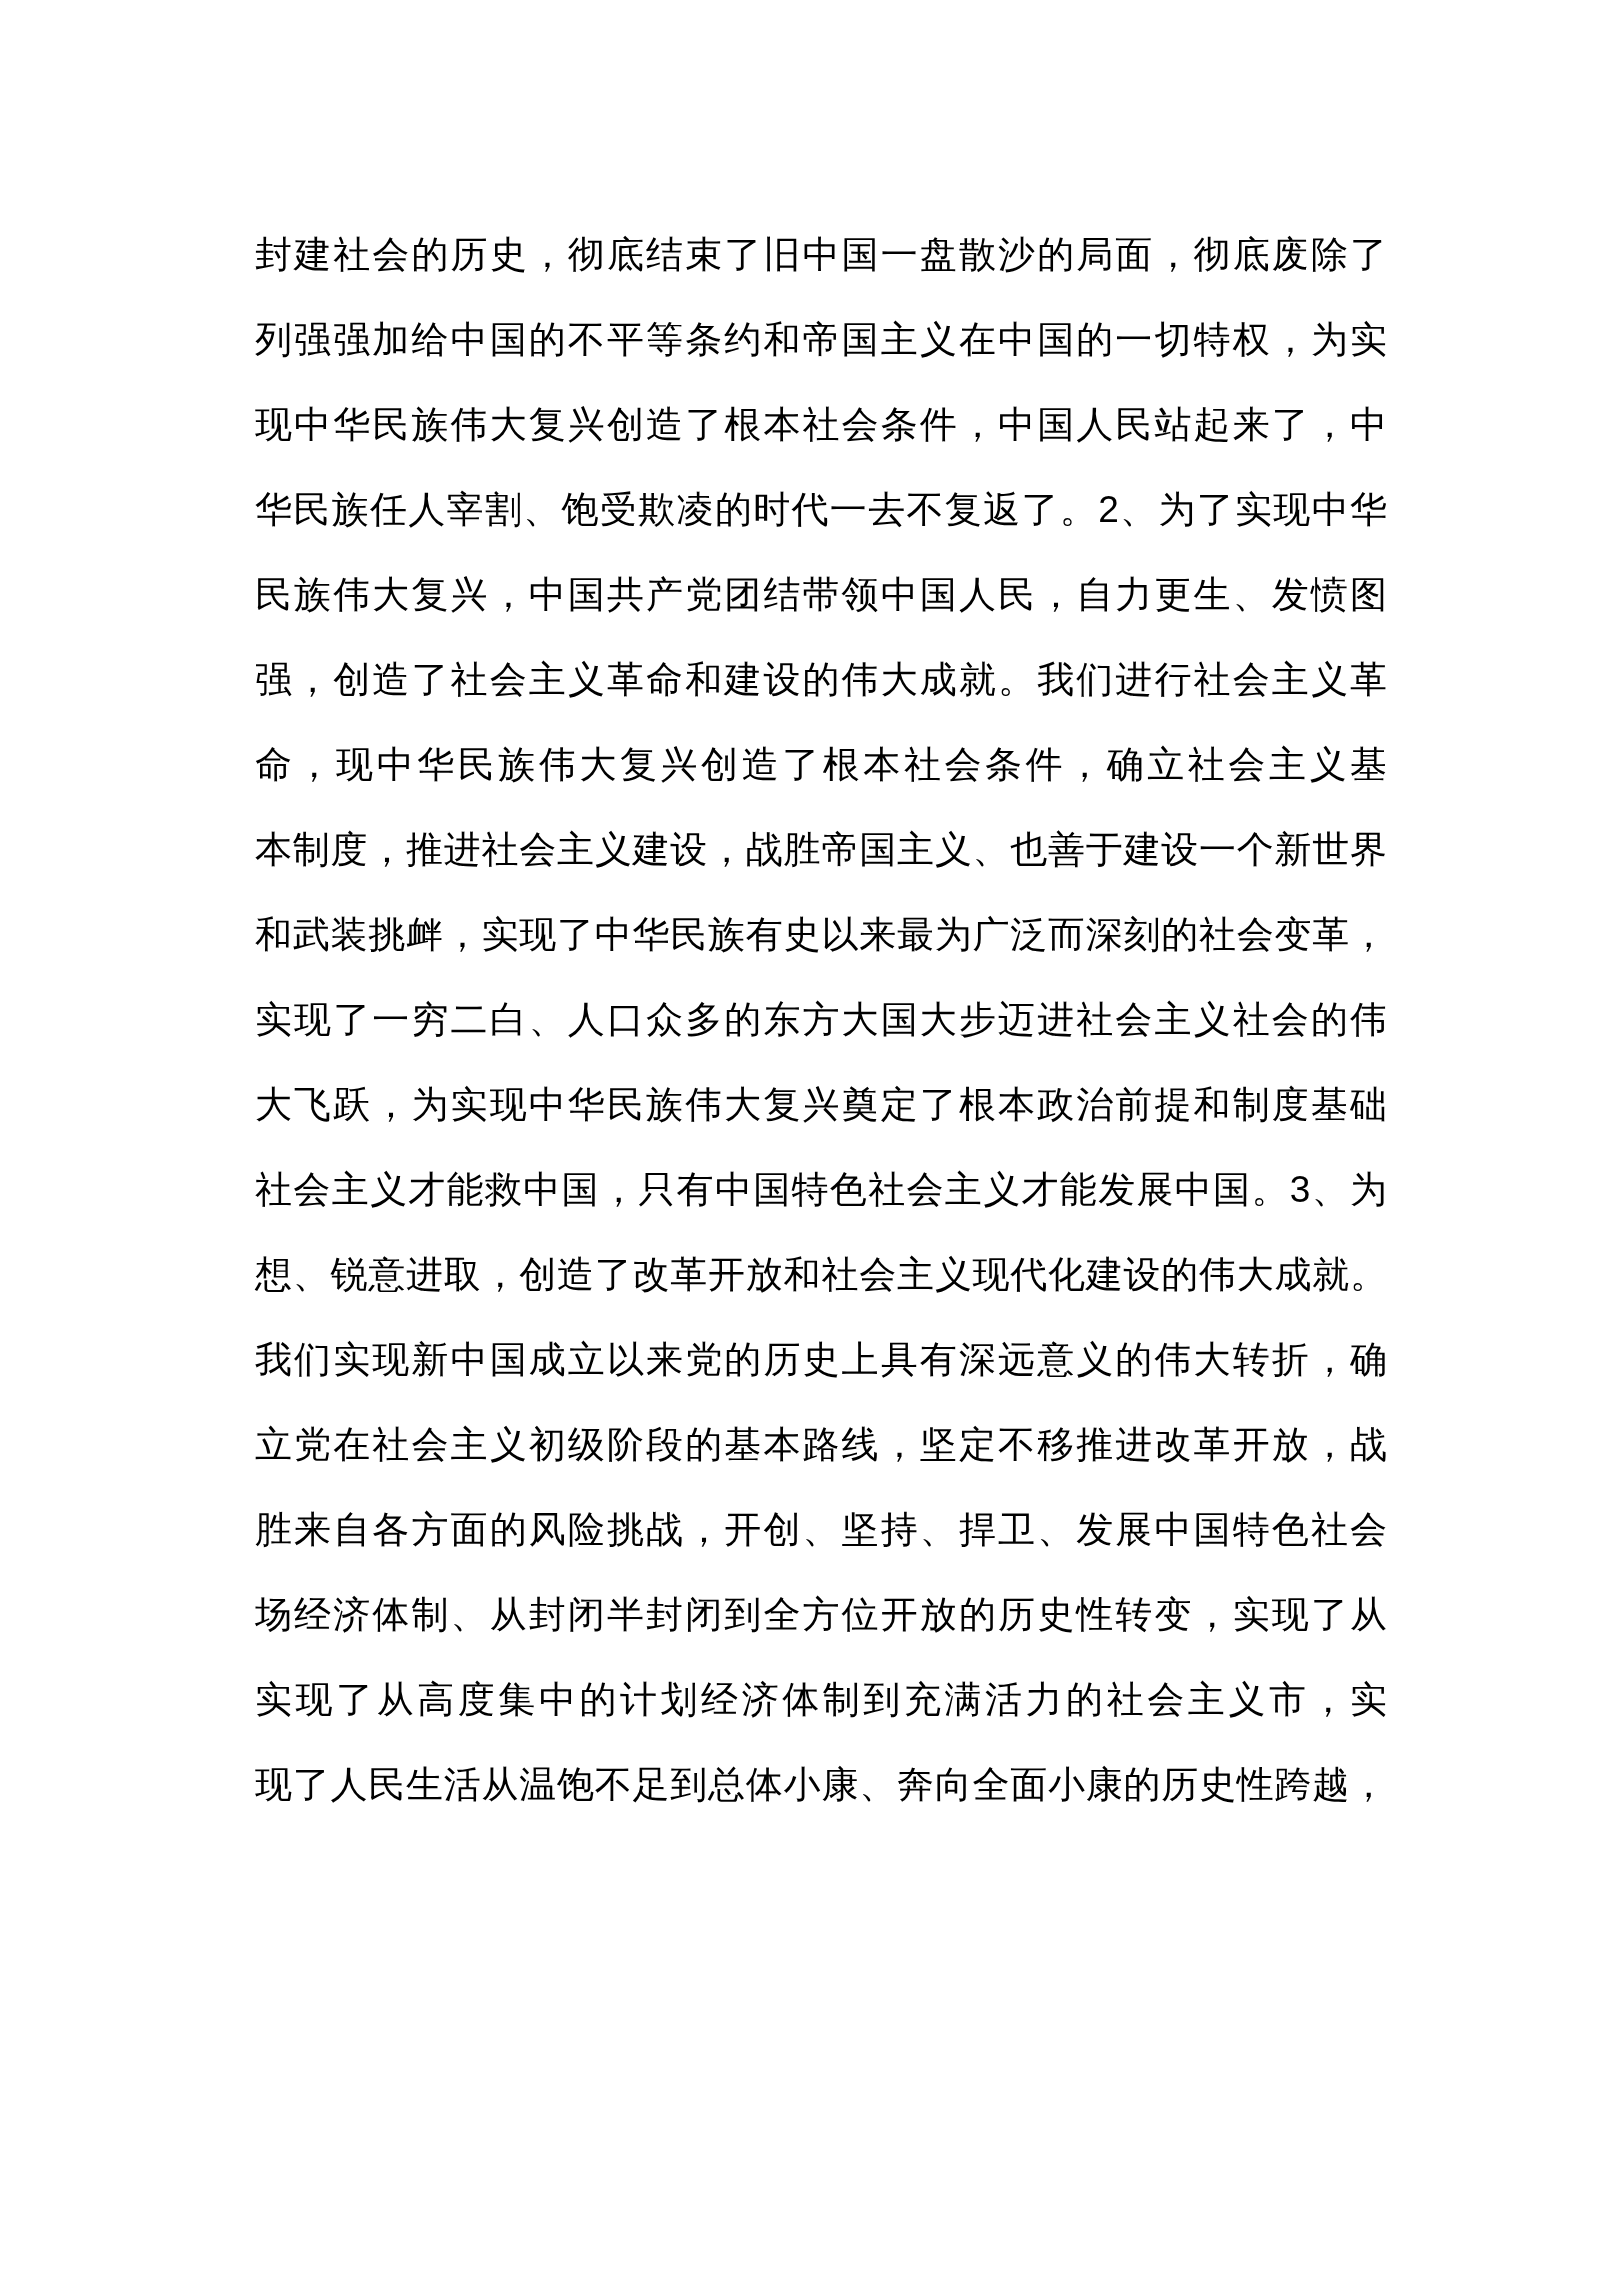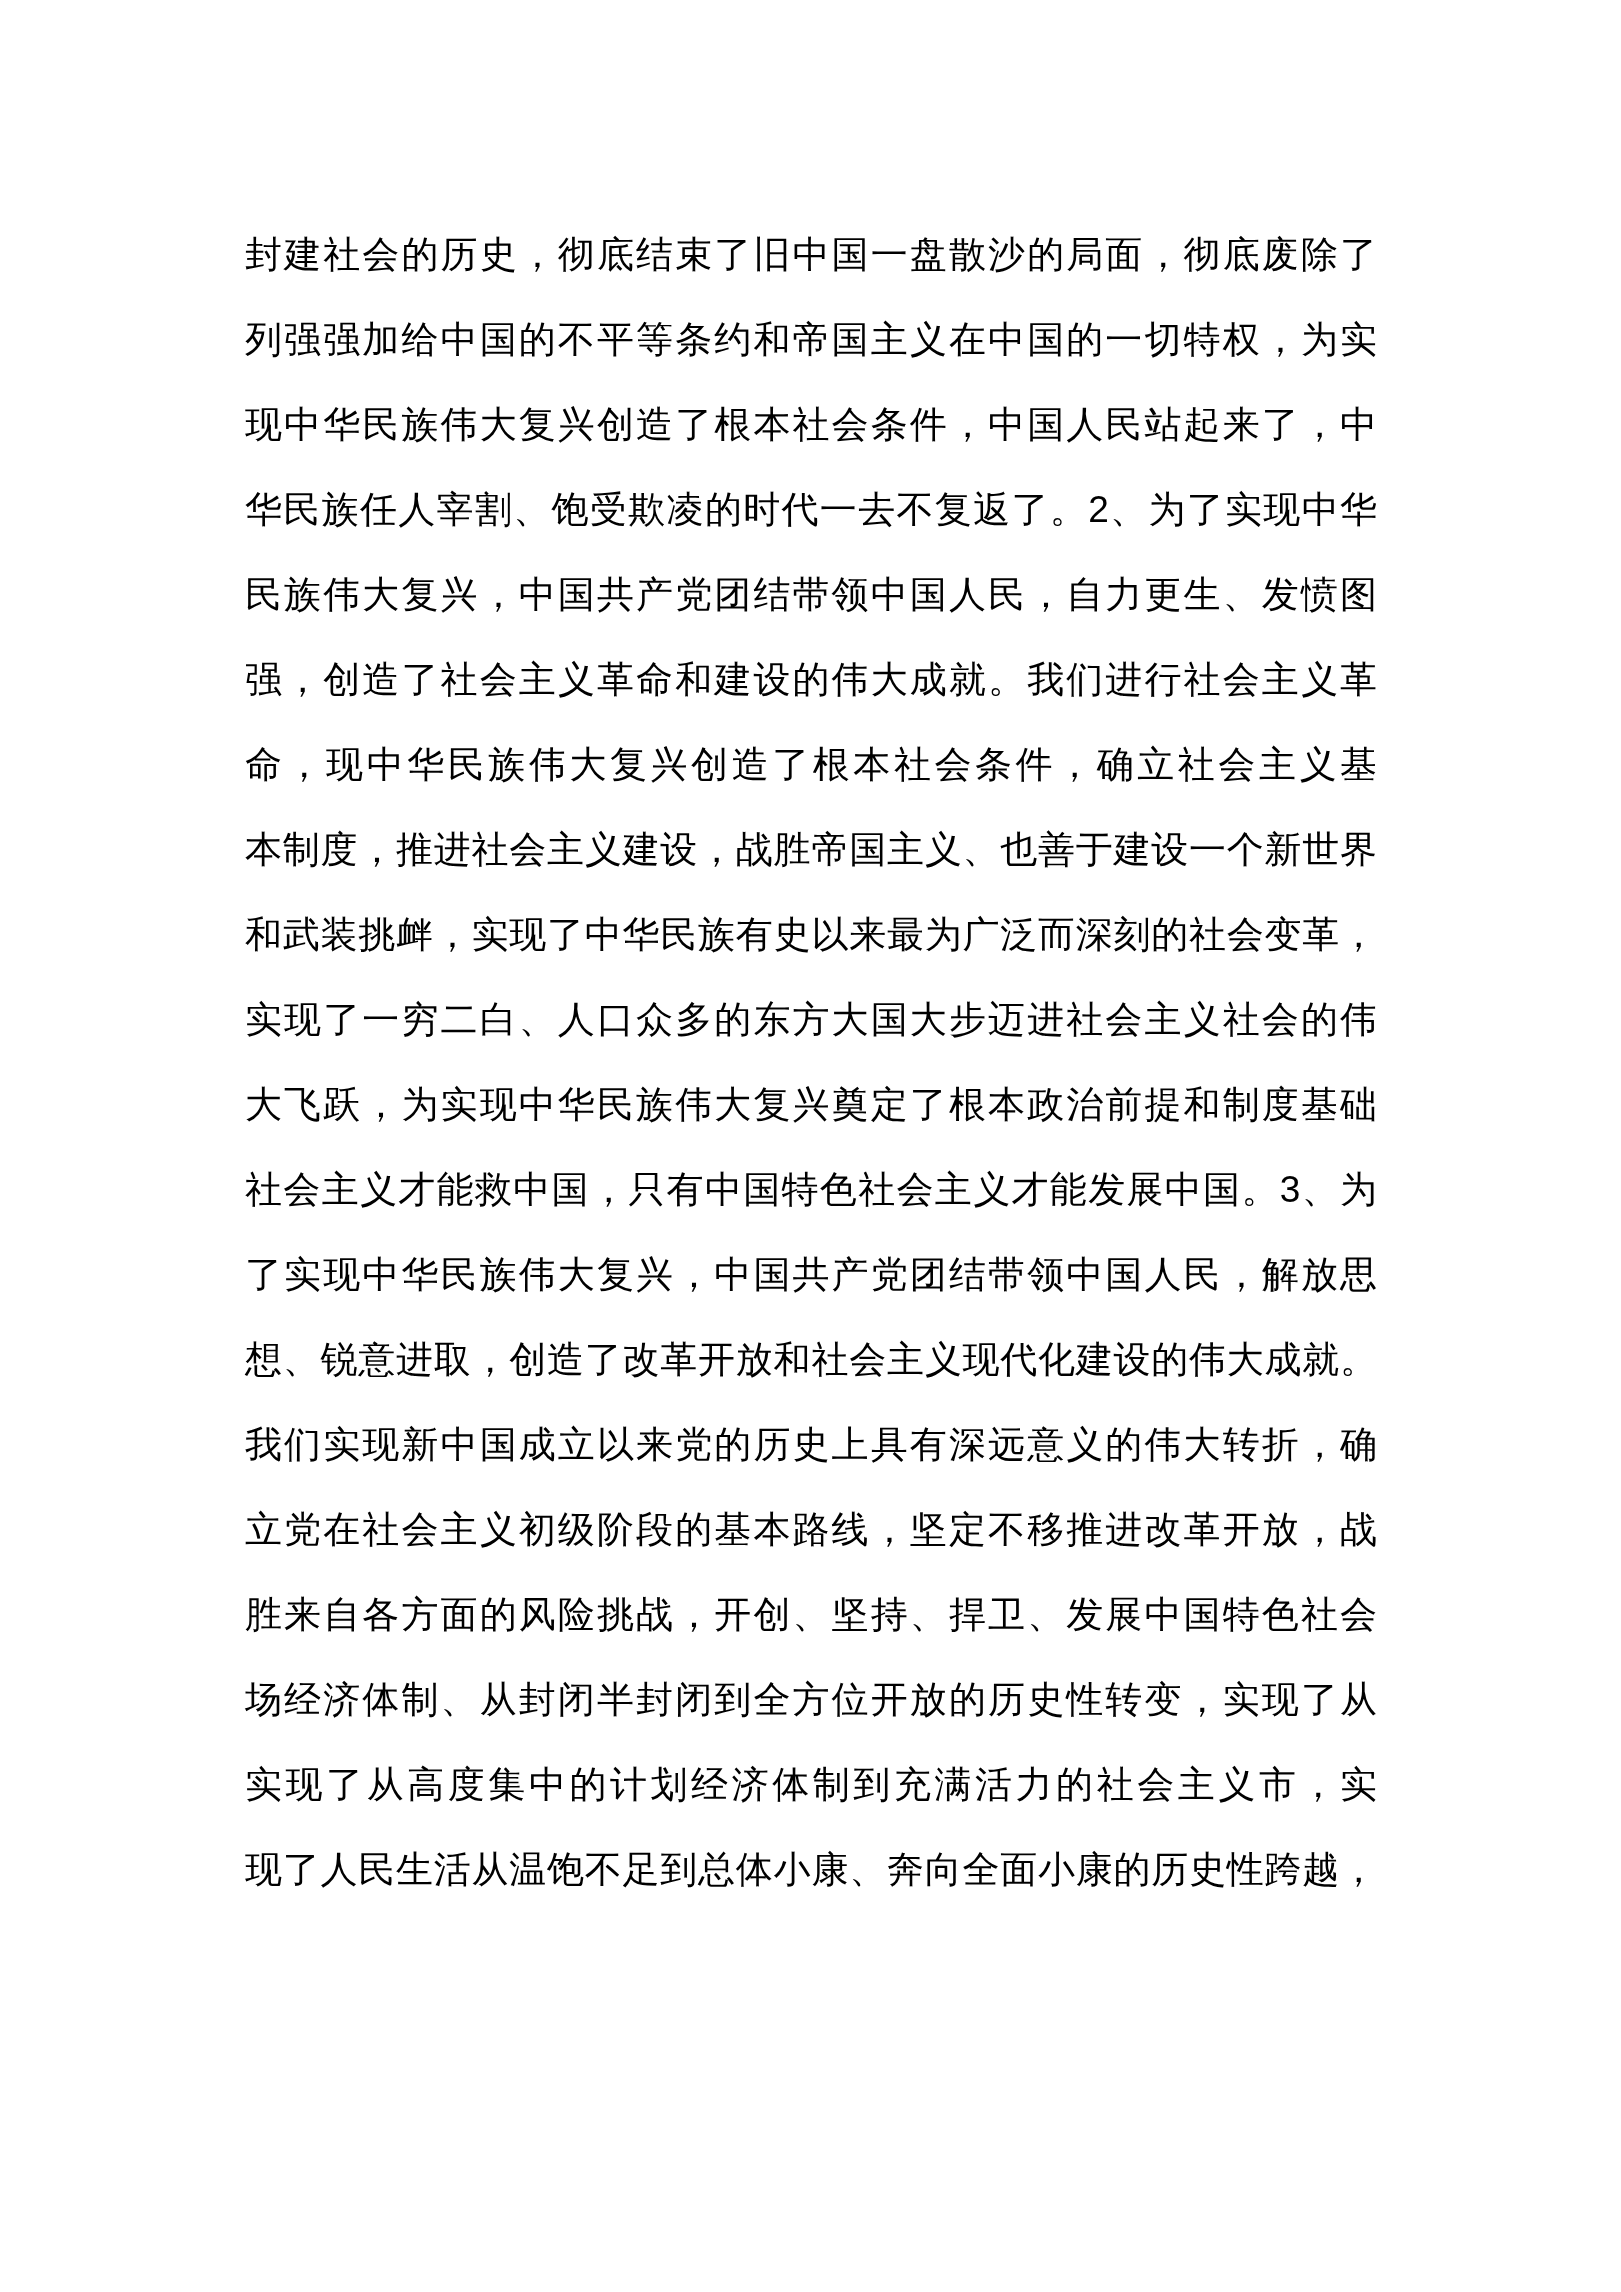--- a/index.html
+++ b/index.html
@@ -13,21 +13,21 @@
   }
   .page {
     position: absolute;
     left: 0; top: 0;
     width: 1621px;
     height: 2293px;
     background: #ffffff;
   }
   .doc {
     position: absolute;
-    left: 245px;
+    left: 255px;
     top: 212px;
     width: 1132px;
     color: #000000;
   }
   .line {
     font-size: 37px;
     line-height: 85px;
     height: 85px;
     text-align: justify;
     text-align-last: justify;
@@ -48,21 +48,20 @@
     <div class="line"><span>现中华民族伟大复兴创造了根本社会条件，中国人民站起来了，中</span></div>
     <div class="line"><span>华民族任人宰割、饱受欺凌的时代一去不复返了。2、</span><span class="b">为了实现中华</span></div>
     <div class="line"><span class="b">民族伟大复兴，中国共产党团结带领中国人民，自力更生、发愤图</span></div>
     <div class="line"><span class="b">强，创造了社会主义革命和建设的伟大成就。</span><span>我们进行社会主义革</span></div>
     <div class="line"><span>命，现中华民族伟大复兴创造了根本社会条件，确立社会主义基</span></div>
     <div class="line"><span>本制度，推进社会主义建设，战胜帝国主义、也善于建设一个新世界</span></div>
     <div class="line"><span>和武装挑衅，实现了中华民族有史以来最为广泛而深刻的社会变革，</span></div>
     <div class="line"><span>实现了一穷二白、人口众多的东方大国大步迈进社会主义社会的伟</span></div>
     <div class="line"><span>大飞跃，为实现中华民族伟大复兴奠定了根本政治前提和制度基础</span></div>
     <div class="line"><span>社会主义才能救中国，只有中国特色社会主义才能发展中国。3、</span><span class="b">为</span></div>
-    <div class="line"><span class="b">了实现中华民族伟大复兴，中国共产党团结带领中国人民，解放思</span></div>
     <div class="line"><span class="b">想、锐意进取，创造了改革开放和社会主义现代化建设的伟大成就。</span></div>
     <div class="line"><span>我们实现新中国成立以来党的历史上具有深远意义的伟大转折，确</span></div>
     <div class="line"><span>立党在社会主义初级阶段的基本路线，坚定不移推进改革开放，战</span></div>
     <div class="line"><span>胜来自各方面的风险挑战，开创、坚持、捍卫、发展中国特色社会</span></div>
     <div class="line"><span>场经济体制、从封闭半封闭到全方位开放的历史性转变，实现了从</span></div>
     <div class="line"><span>实现了从高度集中的计划经济体制到充满活力的社会主义市，实</span></div>
     <div class="line"><span>现了人民生活从温饱不足到总体小康、奔向全面小康的历史性跨越，</span></div>
 
   </div>
 </div>

